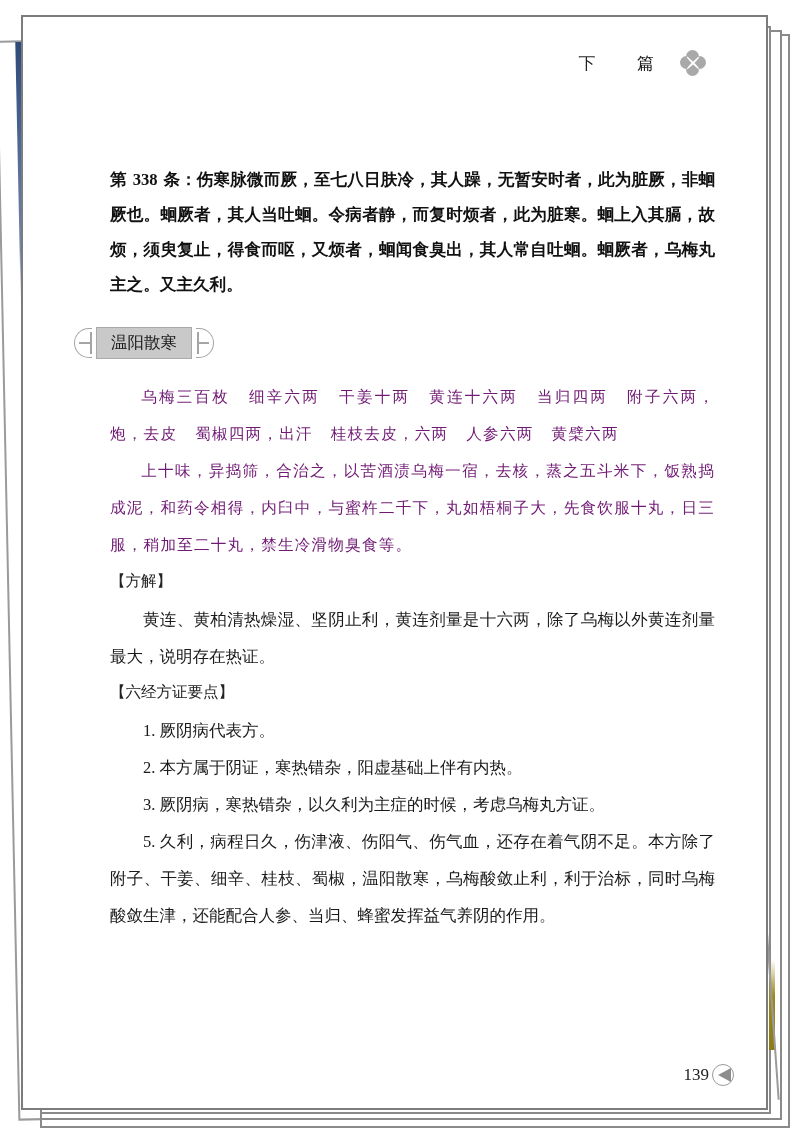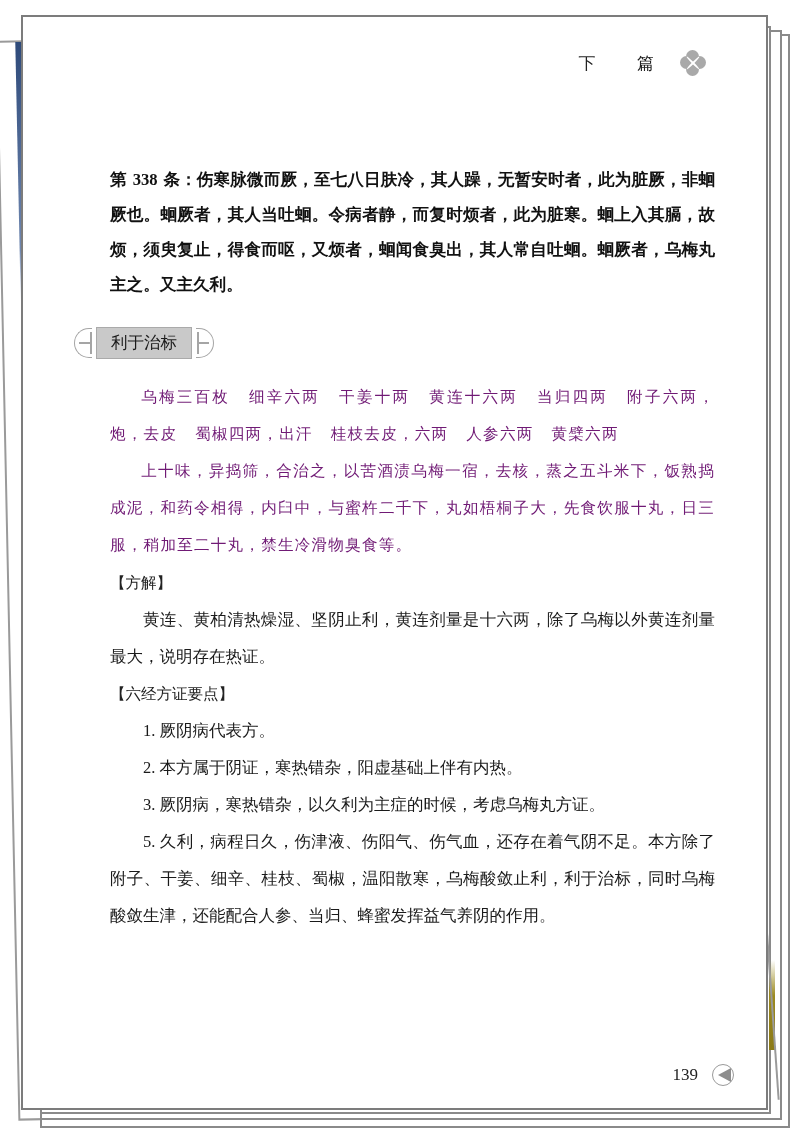--- a/index.html
+++ b/index.html
@@ -47,21 +47,21 @@
     .badge-cap.left::before { left: 15px; }
     .badge-cap.right::before { left: 1px; }
     .badge-body { position:absolute; left: 22px; top: 1px; width: 96px; height: 32px; background: #c9c9c9; border: 1px solid #aaaaaa; font-family: "DejaVu Sans", sans-serif; font-size: 16.5px; line-height: 30px; text-align: center; color:#1a1a1a; }
 
     .kai { font-family: "DejaVu Serif", serif; font-size: 15.6px; line-height: 37px; color:#701a75; text-align: justify; letter-spacing: 1.2px; }
     .ingredients { margin-top: 19px; }
     .ingredients .gap { display:inline-block; width: 18px; }
     .indent { text-indent: 2em; }
 
     .song { font-family: "Liberation Serif", "DejaVu Serif", serif; font-size: 16.5px; line-height: 37px; color:#1a1a1a; text-align: justify; }
-    .heading-bracket { font-family: Liberation Sans, sans-serif; font-size: 15.5px; line-height: 37px; color:#222; }
+    .heading-bracket { font-family: Liberation Mono, monospace; font-size: 15.5px; line-height: 37px; color:#222; }
   </style>
 </head>
 <body>
 
 <div class="stack stack-back-left"></div>
 <div class="stack-blue"></div>
 <div class="stack stack-r3"></div>
 <div class="stack stack-r2"></div>
 <div class="stack stack-r1"></div>
 <div class="olive-tab"></div>
@@ -83,39 +83,39 @@
 
   <div class="content">
 
 
     <p class="clause">
       <span>第 </span><span class="num">338</span><span> 条：</span><span>伤寒脉微而厥，至七八日肤冷，其人躁，无暂安时者，此为脏厥，非蛔厥也。蛔厥者，其人当吐蛔。令病者静，而复时烦者，此为脏寒。蛔上入其膈，故烦，须臾复止，得食而呕，又烦者，蛔闻食臭出，其人常自吐蛔。蛔厥者，乌梅丸主之。又主久利。</span>
     </p>
 
     <div class="section-badge">
       <span class="badge-cap left"></span>
-      <span class="badge-body">利于治标</span>
+      <span class="badge-body">温阳散寒</span>
       <span class="badge-cap right"></span>
     </div>
 
     <p class="kai ingredients indent">
       <span>乌梅三百枚</span><span class="gap"></span><span>细辛六两</span><span class="gap"></span><span>干姜十两</span><span class="gap"></span><span>黄连十六两</span><span class="gap"></span><span>当归四两</span><span class="gap"></span><span>附子六两，炮，去皮</span><span class="gap"></span><span>蜀椒四两，出汗</span><span class="gap"></span><span>桂枝去皮，六两</span><span class="gap"></span><span>人参六两</span><span class="gap"></span><span>黄檗六两</span>
     </p>
 
     <p class="kai indent">上十味，异捣筛，合治之，以苦酒渍乌梅一宿，去核，蒸之五斗米下，饭熟捣成泥，和药令相得，内臼中，与蜜杵二千下，丸如梧桐子大，先食饮服十丸，日三服，稍加至二十丸，禁生冷滑物臭食等。</p>
 
     <p class="heading-bracket">【方解】</p>
     <p class="song indent">黄连、黄柏清热燥湿、坚阴止利，黄连剂量是十六两，除了乌梅以外黄连剂量最大，说明存在热证。</p>
 
     <p class="heading-bracket">【六经方证要点】</p>
     <p class="song indent">1. 厥阴病代表方。</p>
     <p class="song indent">2. 本方属于阴证，寒热错杂，阳虚基础上伴有内热。</p>
     <p class="song indent">3. 厥阴病，寒热错杂，以久利为主症的时候，考虑乌梅丸方证。</p>
     <p class="song indent">5. 久利，病程日久，伤津液、伤阳气、伤气血，还存在着气阴不足。本方除了附子、干姜、细辛、桂枝、蜀椒，温阳散寒，乌梅酸敛止利，利于治标，同时乌梅酸敛生津，还能配合人参、当归、蜂蜜发挥益气养阴的作用。</p>
   </div>
 
-  <div style="position:absolute; right:32px; bottom:22px; display:flex; align-items:center; gap:14px;">
+  <div style="position:absolute; right:32px; bottom:22px; display:flex; align-items:center; gap:3px;">
     <span style="font-family:'Liberation Serif',serif; font-size:17px; color:#222;">139</span>
     <span style="position:relative; width:22px; height:22px; border:1.3px solid #9a9a9a; border-radius:50%; display:inline-block;">
       <span style="position:absolute; left:5px; top:3px; width:0; height:0; border-top:7px solid transparent; border-bottom:7px solid transparent; border-right:13px solid #8d8d8d;"></span>
     </span>
   </div>
 </div>
 
 </body></html>

